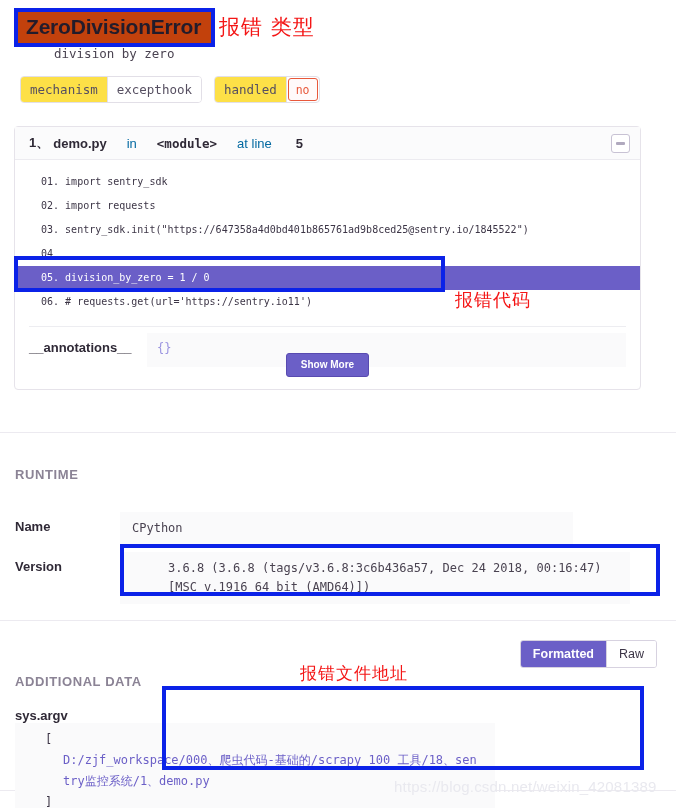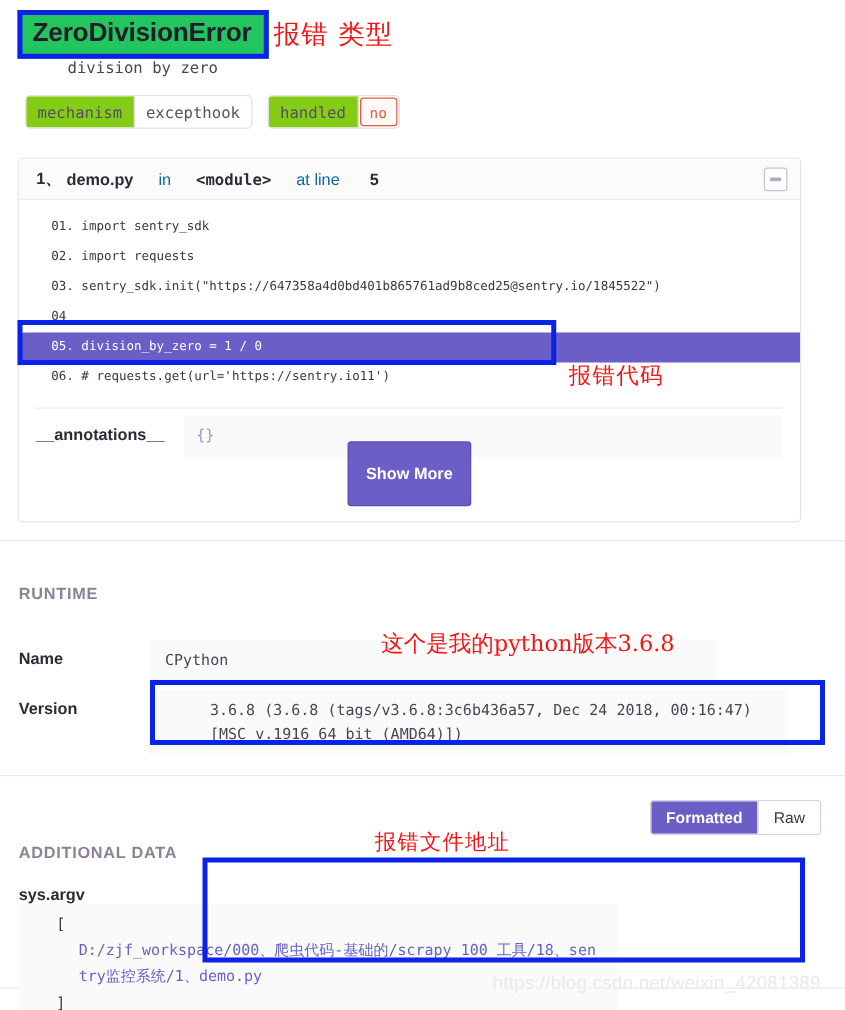--- a/index.html
+++ b/index.html
@@ -17,21 +17,21 @@
   .page { position: relative; width: 676px; height: 808px; }
 
   
   .title-wrap {
     position: absolute; left: 14px; top: 8px;
   }
   .err-title-box {
     border: 4px solid #0b22e8;
     padding: 2px 10px 4px 8px;
     display: inline-block;
-    background: #22c55e;
+    background: #c2410c;
   }
   .err-title {
     font-size: 21px;
     font-weight: bold;
     letter-spacing: -0.2px;
     color: #231c2b;
     line-height: 25px;
     white-space: nowrap;
   }
   .err-sub {
@@ -77,21 +77,21 @@
     overflow: hidden;
     height: 25px;
     align-items: stretch;
   }
   .pill .k, .pill .v {
     display: flex; align-items: center;
     padding: 0 9px;
     font-size: 12.5px;
     font-family: "DejaVu Sans Mono", monospace;
     color: #564f61;
-    background: #84cc16;
+    background: #fde047;
   }
   .pill .k { border-right: 1px solid #e2dfe7; }
   .pill .v { background: #fff; }
   .pill.danger .v {
     color: #e8583b;
     border: 1px solid #e8583b;
     border-radius: 3px;
     margin: 1px;
     padding: 0 7px;
     background: #fffafa;
@@ -185,22 +185,22 @@
     text-align: center;
     margin-top: -14px;
     padding-bottom: 12px;
   }
   .btn-primary {
     display: inline-block;
     background: #6b5fc7;
     border: 1px solid #584ab0;
     color: #fff;
     font-weight: bold;
-    font-size: 13px;
-    padding: 18px 14px;
+    font-size: 10px;
+    padding: 4px 14px;
     border-radius: 3px;
     line-height: 14px;
   }
 
   
   .hr {
     position: absolute; left: 0; width: 676px;
     height: 1px; background: #eceaf0;
   }
   .hr-1 { top: 432px; }
@@ -369,21 +369,20 @@
   <div class="kv-row kv-name">
     <div class="kv-k">Name</div>
     <div class="kv-v">CPython</div>
   </div>
 
   <div class="kv-row kv-version">
     <div class="kv-k">Version</div>
     <div class="kv-v">3.6.8 (3.6.8 (tags/v3.6.8:3c6b436a57, Dec 24 2018, 00:16:47) [MSC v.1916 64 bit (AMD64)])</div>
   </div>
 
-  <div class="annot annot-pyver">这个是我的python版本3.6.8</div>
   <div class="bluebox bb-version"></div>
 
   <div class="section-title st-additional">ADDITIONAL DATA</div>
 
   <div class="toggle">
     <div class="on">Formatted</div>
     <div class="off">Raw</div>
   </div>
 
   <div class="kv-row kv-argv">

